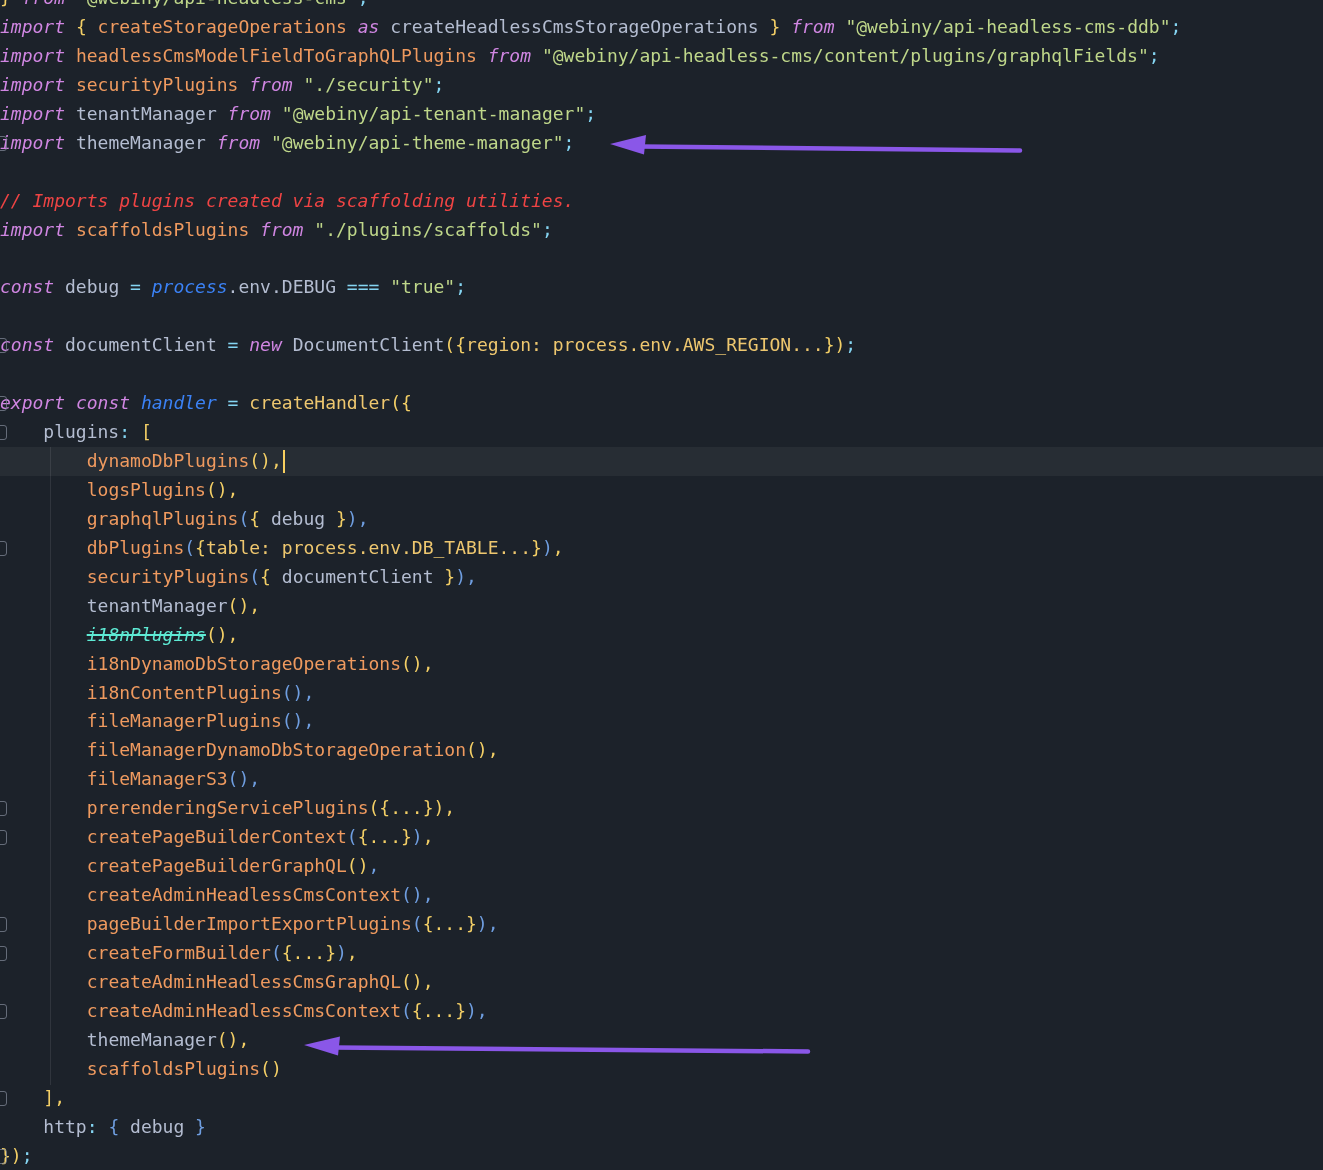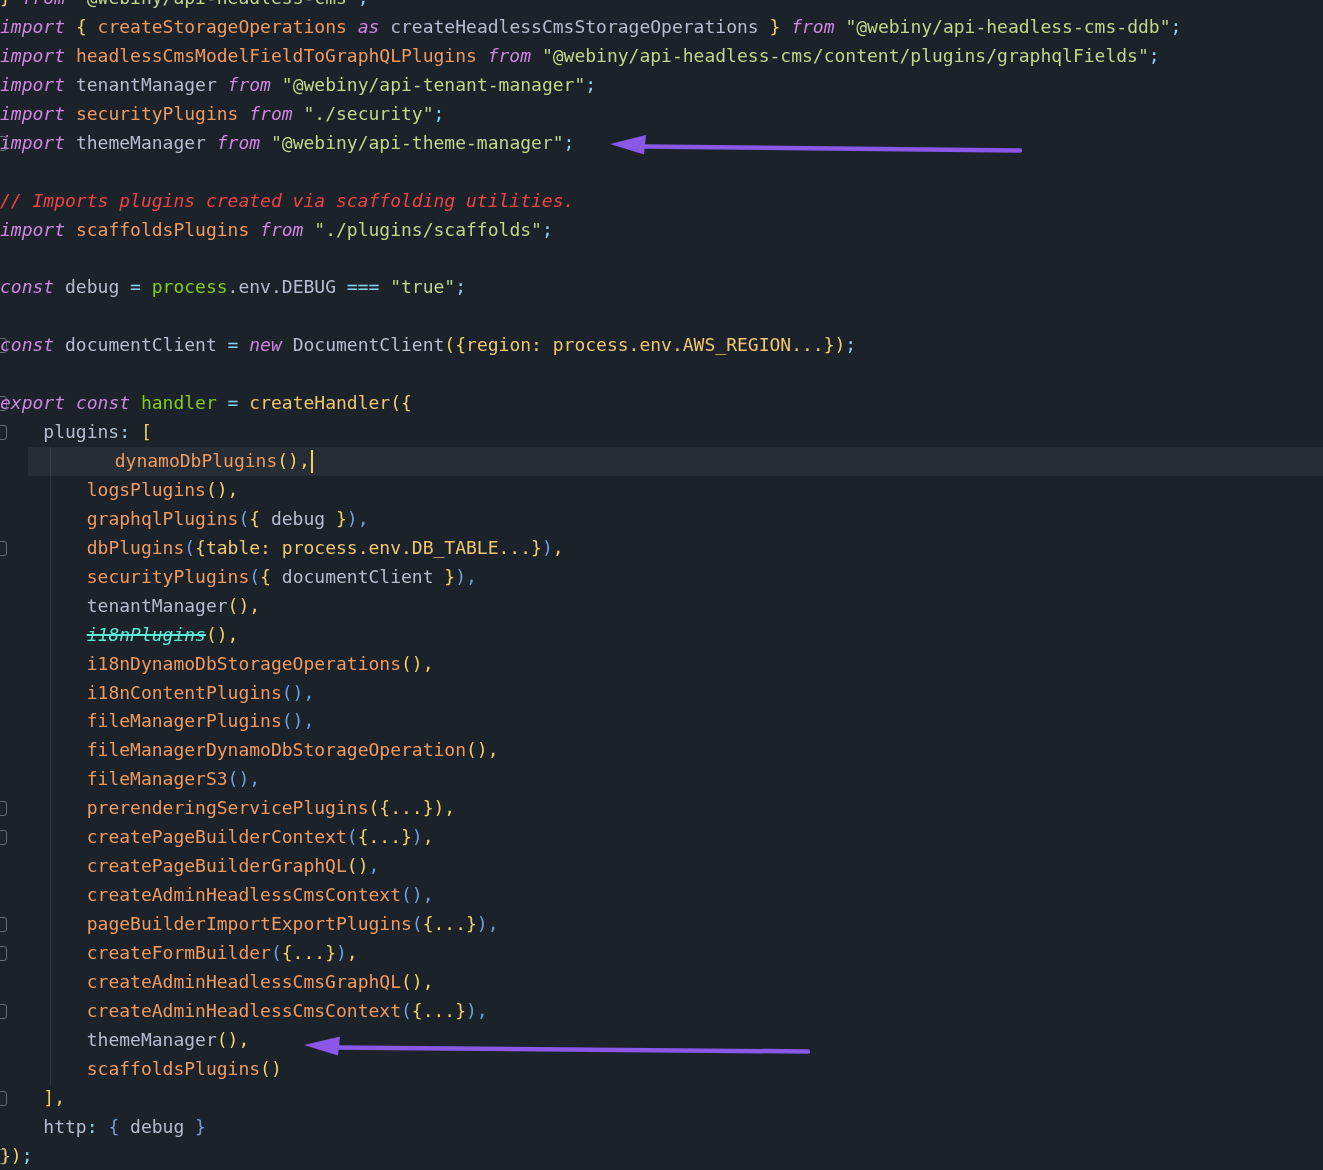--- a/index.html
+++ b/index.html
@@ -11,25 +11,25 @@
   #editor{
     position:absolute;left:0;top:-16px;width:1323px;
   }
   .line{
     position:relative;
     height:28.95px;line-height:28.95px;
     white-space:pre;
     font-size:18px;
     letter-spacing:0;
   }
-  .line.current{background:rgba(255,255,255,0.05);margin-left:28px;}
+  .line.current{background:rgba(255,255,255,0.05);}
   .tok{white-space:pre;}
   
   .k  {color:#d086e2;font-style:italic;}   
-  .i  {color:#84cc16;}   
+  .i  {color:#3b82f6;font-style:italic;}   
   .f  {color:#ef9a5f;}                     
   .y  {color:#eec76f;text-align:right;}                     
   .v  {color:#b4bdd1;}                     
   .s  {color:#bfd78a;}                     
   .c  {color:#ef4444;font-style:italic;}   
   .pc {color:#85d5f2;}                     
   .pb {color:#6f9ee0;}                     
   .gy {color:#f3cf66;}                     
   .del{color:#5eead4;text-decoration:line-through;text-decoration-thickness:2px;font-style:italic;}
   .caret{
@@ -49,22 +49,22 @@
   }
   #annotations{position:absolute;left:0;top:0;pointer-events:none;}
 </style>
 </head>
 <body style="background: rgb(28, 34, 42);">
 
 <div id="editor">
     <div class="line"><span class="tok gy">} </span><span class="tok k">from</span><span class="tok v"> </span><span class="tok s">"@webiny/api-headless-cms"</span><span class="tok pc">;</span></div>
     <div class="line"><span class="tok k">import</span><span class="tok v"> </span><span class="tok gy">{ </span><span class="tok f">createStorageOperations</span><span class="tok v"> </span><span class="tok k">as</span><span class="tok v"> </span><span class="tok v">createHeadlessCmsStorageOperations</span><span class="tok gy"> } </span><span class="tok k">from</span><span class="tok v"> </span><span class="tok s">"@webiny/api-headless-cms-ddb"</span><span class="tok pc">;</span></div>
     <div class="line"><span class="tok k">import</span><span class="tok v"> </span><span class="tok f">headlessCmsModelFieldToGraphQLPlugins</span><span class="tok v"> </span><span class="tok k">from</span><span class="tok v"> </span><span class="tok s">"@webiny/api-headless-cms/content/plugins/graphqlFields"</span><span class="tok pc">;</span></div>
+    <div class="line"><span class="tok k">import</span><span class="tok v"> </span><span class="tok f">securityPlugins</span><span class="tok v"> </span><span class="tok k">from</span><span class="tok v"> </span><span class="tok s">"./security"</span><span class="tok pc">;</span></div>
     <div class="line"><span class="tok k">import</span><span class="tok v"> </span><span class="tok v">tenantManager</span><span class="tok v"> </span><span class="tok k">from</span><span class="tok v"> </span><span class="tok s">"@webiny/api-tenant-manager"</span><span class="tok pc">;</span></div>
-    <div class="line"><span class="tok k">import</span><span class="tok v"> </span><span class="tok f">securityPlugins</span><span class="tok v"> </span><span class="tok k">from</span><span class="tok v"> </span><span class="tok s">"./security"</span><span class="tok pc">;</span></div>
     <div class="line"><span class="fold-marker"></span><span class="tok k">import</span><span class="tok v"> </span><span class="tok v">themeManager</span><span class="tok v"> </span><span class="tok k">from</span><span class="tok v"> </span><span class="tok s">"@webiny/api-theme-manager"</span><span class="tok pc">;</span></div>
     <div class="line"></div>
     <div class="line"><span class="tok c">// Imports plugins created via scaffolding utilities.</span></div>
     <div class="line"><span class="tok k">import</span><span class="tok v"> </span><span class="tok f">scaffoldsPlugins</span><span class="tok v"> </span><span class="tok k">from</span><span class="tok v"> </span><span class="tok s">"./plugins/scaffolds"</span><span class="tok pc">;</span></div>
     <div class="line"></div>
     <div class="line"><span class="tok k">const</span><span class="tok v"> </span><span class="tok v">debug</span><span class="tok v"> </span><span class="tok pc">=</span><span class="tok v"> </span><span class="tok i">process</span><span class="tok v">.env.DEBUG</span><span class="tok v"> </span><span class="tok pc">===</span><span class="tok v"> </span><span class="tok s">"true"</span><span class="tok pc">;</span></div>
     <div class="line"></div>
     <div class="line"><span class="fold-marker"></span><span class="tok k">const</span><span class="tok v"> </span><span class="tok v">documentClient</span><span class="tok v"> </span><span class="tok pc">=</span><span class="tok v"> </span><span class="tok k">new</span><span class="tok v"> </span><span class="tok v">DocumentClient</span><span class="tok gy">({</span><span class="tok y">region: process.env.AWS_REGION...</span><span class="tok gy">})</span><span class="tok pc">;</span></div>
     <div class="line"></div>
     <div class="line"><span class="fold-marker"></span><span class="tok k">export</span><span class="tok v"> </span><span class="tok k">const</span><span class="tok v"> </span><span class="tok i">handler</span><span class="tok v"> </span><span class="tok pc">=</span><span class="tok v"> </span><span class="tok y">createHandler</span><span class="tok gy">({</span></div>

